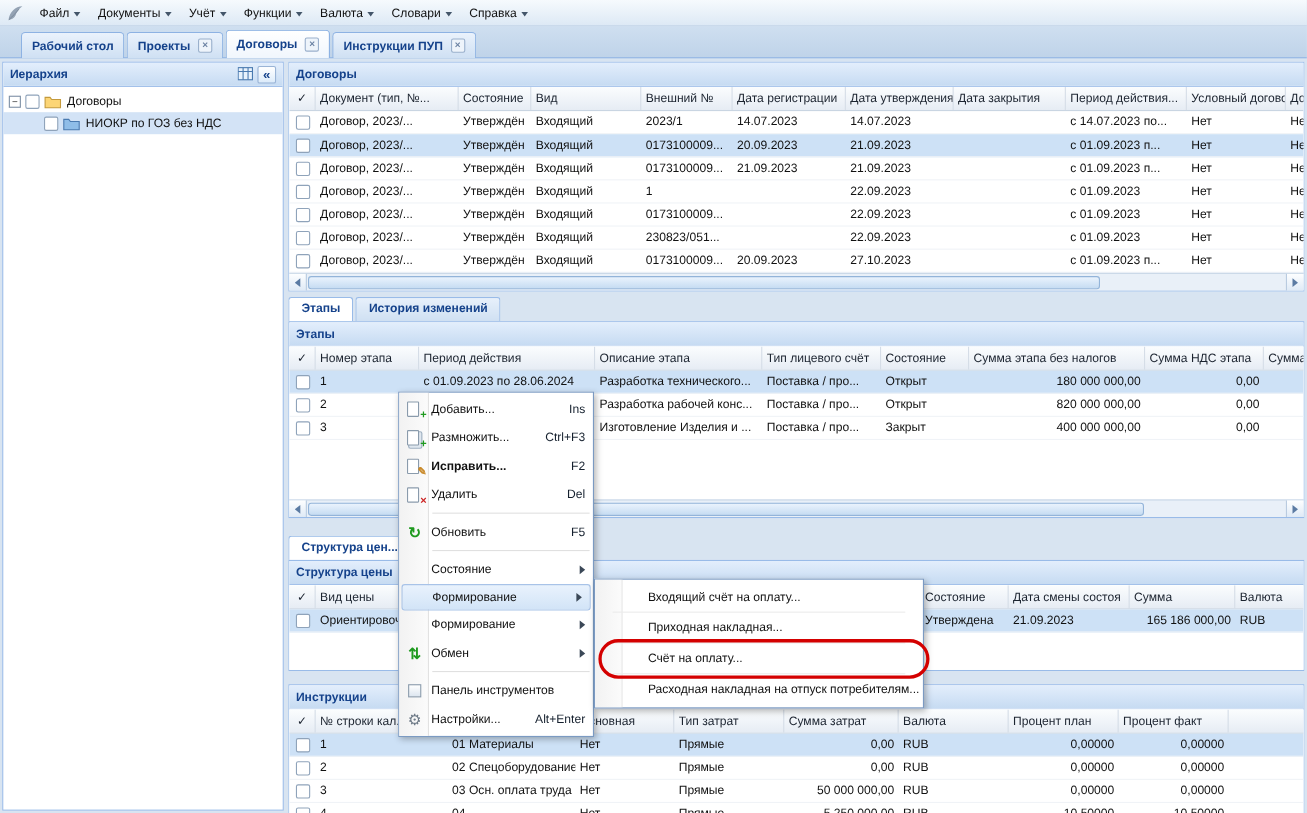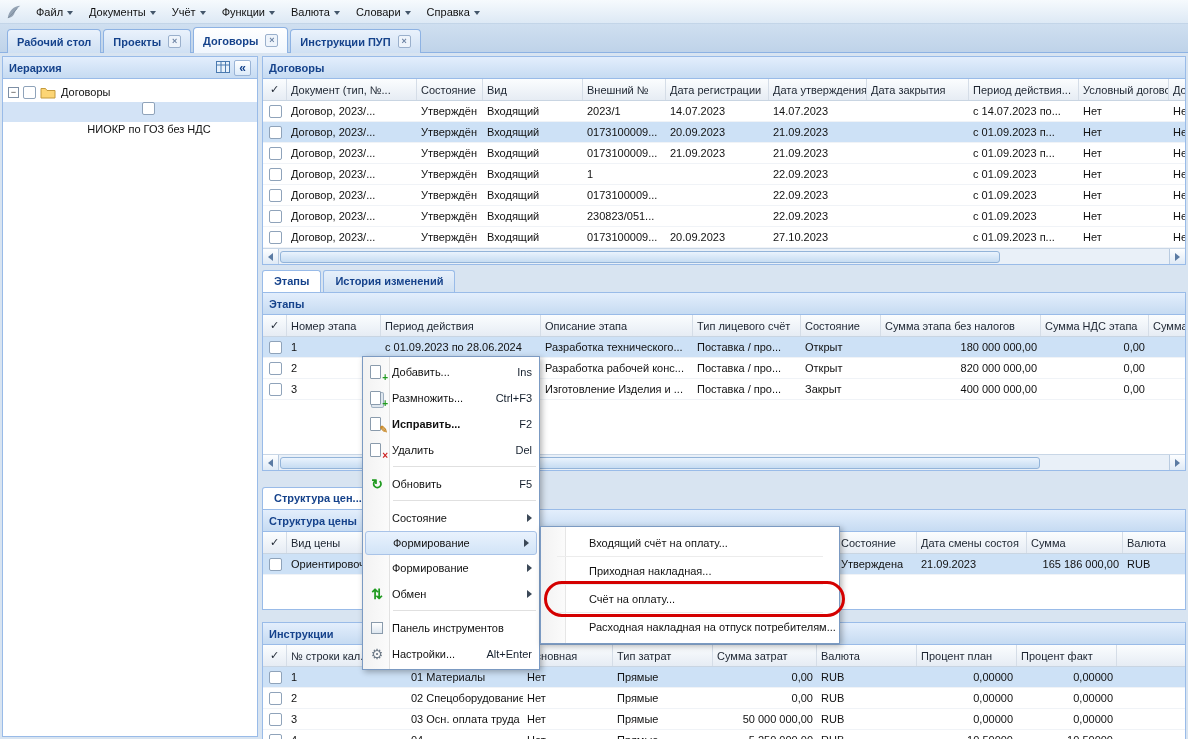--- a/index.html
+++ b/index.html
@@ -12,42 +12,42 @@
     display:flex;align-items:center;padding-left:3px;z-index:5;}
   .logo{width:18px;height:18px;margin:0 5px 0 2px;}
   .mb-items{display:flex;align-items:center;height:100%;}
   .mb-item{padding:0 8px;height:22px;display:flex;align-items:center;gap:4px;cursor:default;}
   .mb-item .arr{width:0;height:0;border-left:3px solid transparent;border-right:3px solid transparent;
     border-top:4px solid #44566a;margin-top:2px;}
 
   
   .tabstrip{position:absolute;left:0;top:24px;right:0;height:29px;
     background:linear-gradient(#cfdff0,#bfd3e9);border-bottom:1px solid #8db2e3;
-    display:flex;align-items:flex-end;padding-left:6px;z-index:5;}
+    display:flex;align-items:flex-end;padding-left:18px;z-index:5;}
   .tab{height:24px;margin:0 1px;border:1px solid #8db2e3;border-bottom:none;
     border-radius:4px 4px 0 0;background:linear-gradient(#eaf2fc,#cfe0f3);
     display:flex;align-items:center;padding:0 9px;color:var(--accent,#15428b);
     font-weight:bold;position:relative;top:1px;white-space:nowrap;}
   .tab.active{background:linear-gradient(#ffffff,#f0f6fd);height:26px;}
   .tab-close{width:13px;height:13px;margin-left:7px;border:1px solid #9ab0cc;border-radius:2px;
     background:#eef4fb;color:#6b82a3;font-size:9px;line-height:11px;text-align:center;font-weight:bold;}
 
   
   .hier{position:absolute;left:2px;top:56px;width:256px;bottom:2px;
     background:#fff;border:1px solid #99bbe8;}
   .phdr{height:22px;background:linear-gradient(#e3eefc,#c6dbf2);border-bottom:1px solid #99bbe8;
     color:var(--accent,#15428b);font-weight:bold;display:flex;align-items:center;
     padding:0 6px;border-radius:1px 1px 0 0;}
   .hier-tools{margin-left:auto;display:flex;align-items:center;gap:4px;}
   .collapse{width:17px;height:16px;border:1px solid #9ab4d6;border-radius:2px;text-align:center;
     line-height:14px;background:linear-gradient(#fff,#dcebfa);font-size:12px;color:var(--accent,#15428b);}
   .tree{padding-top:3px;}
   .trow{height:20px;display:flex;align-items:center;gap:4px;padding-left:5px;white-space:nowrap;}
   .trow.child{padding-left:37px;}
-  .trow.sel{background:#d3e3f6;flex-direction:column;}
+  .trow.sel{background:#d3e3f6;}
   .exp{width:11px;height:11px;border:1px solid #7d8fa5;background:#fff;font-size:9px;line-height:9px;
     text-align:center;color:#333;flex:none;}
   .cb{width:13px;height:13px;border:1px solid #8fa3ba;background:#fff;border-radius:2px;
     display:inline-block;flex:none;}
   .tlabel{padding-left:1px;}
 
   
   .splitter{position:absolute;left:258px;top:56px;bottom:0;width:4px;}
   .rightcol{position:absolute;left:262px;right:2px;top:56px;bottom:0;overflow:hidden;}
   .section{position:absolute;left:0;right:0;background:#fff;border:1px solid #99bbe8;}

